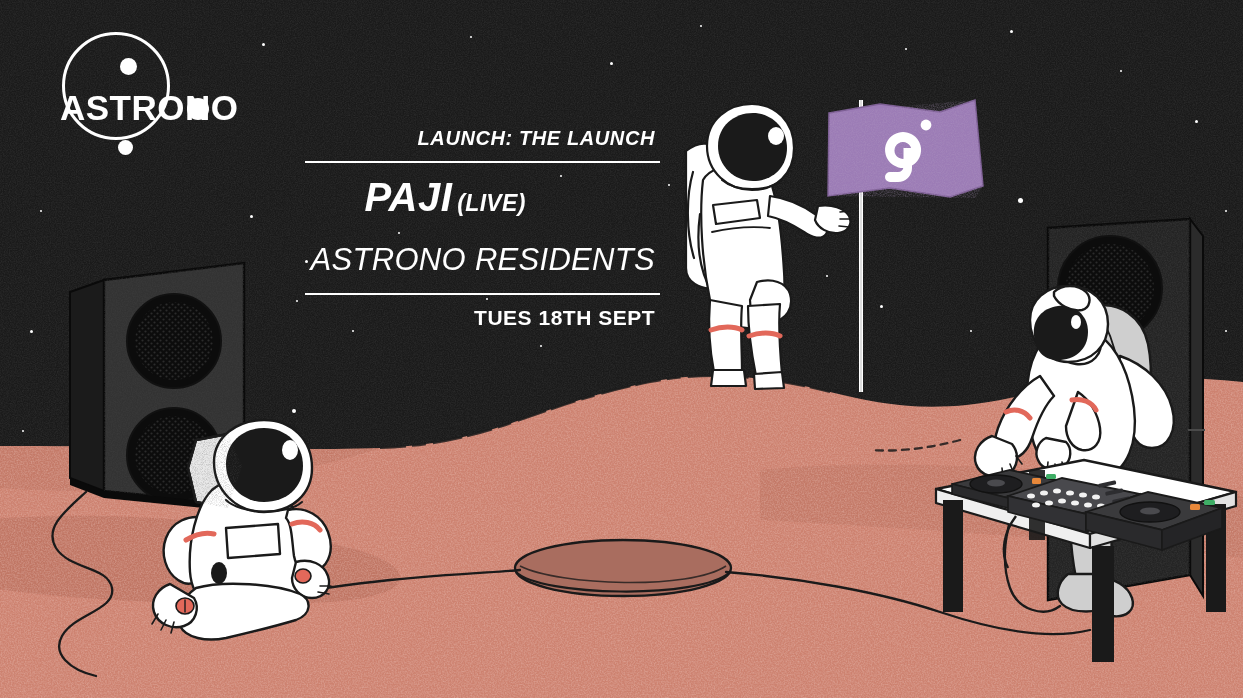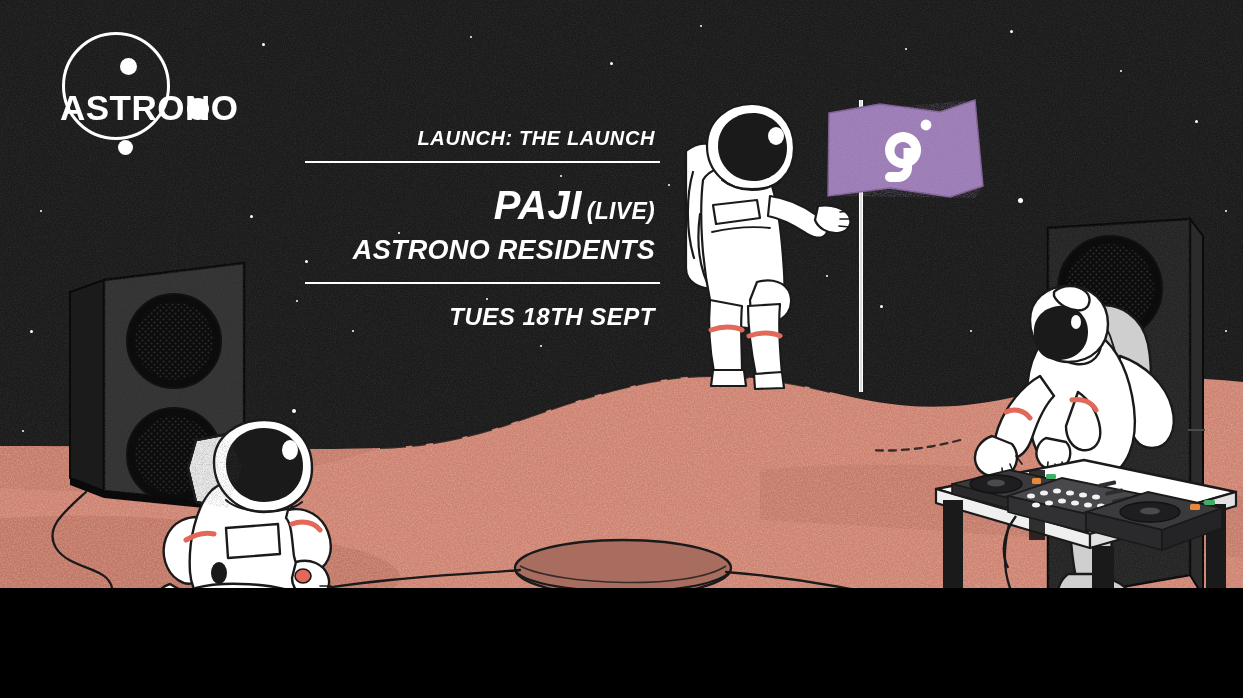--- a/index.html
+++ b/index.html
@@ -1,20 +1,20 @@
 <!DOCTYPE html>
 <html><head>
 <meta charset="utf-8">
 <style>
   html,body{margin:0;padding:0;background:#000;}
   body{font-family:"Liberation Sans",sans-serif;}
 
   .poster{
     position:relative;
-    width:1243px;height:588px;
+    width:1243px;height:698px;
     overflow:hidden;
     background:#161616;
   }
 
   
   .sky{
     position:absolute;left:0;top:0;width:1243px;height:698px;
     background:#1a1a1a;
   }
   .sky-noise{
@@ -48,47 +48,48 @@
   .bill-title{
     font-size:20px;font-weight:bold;font-style:italic;
     letter-spacing:.6px;line-height:1;
     padding-right:5px;
   }
   .rule{
     height:2px;background:#fff;margin:13px 0 0 0;
     width:355px;margin-left:auto;
   }
   .bill-paji{
-    margin-top:22px;line-height:1;
+    margin-top:14px;line-height:1;
     padding-right:5px;
+    text-align:center;
   }
   .bill-paji .nm{
     font-size:40px;font-weight:bold;font-style:italic;letter-spacing:.5px;
   }
   .bill-paji .live{
     font-size:23px;font-weight:bold;font-style:italic;letter-spacing:.3px;
     margin-left:5px;
   }
   .bill-tommy{
     font-size:46px;font-weight:bold;font-style:italic;
     letter-spacing:.4px;line-height:1;margin-top:11px;
     padding-right:5px;
   }
   .bill-res{
-    font-size:27px;font-weight:bold;font-style:italic;
-    letter-spacing:.3px;line-height:1;margin-top:12px;
+    font-size:31px;font-weight:normal;font-style:italic;
+    letter-spacing:.3px;line-height:1;margin-top:27px;
     padding-right:5px;
   }
   .rule2{
     height:2px;background:#fff;margin-top:18px;
     width:355px;margin-left:auto;
   }
   .bill-date{
-    font-size:24px;font-weight:bold;font-style:italic;
-    letter-spacing:.5px;margin-top:19px;padding-right:5px;
+    font-size:21px;font-weight:bold;
+    letter-spacing:.5px;margin-top:11px;padding-right:5px;
   }
 
   
   .scene{position:absolute;left:0;top:0;}
 </style>
 </head>
 <body>
 
 <div class="poster">
 

